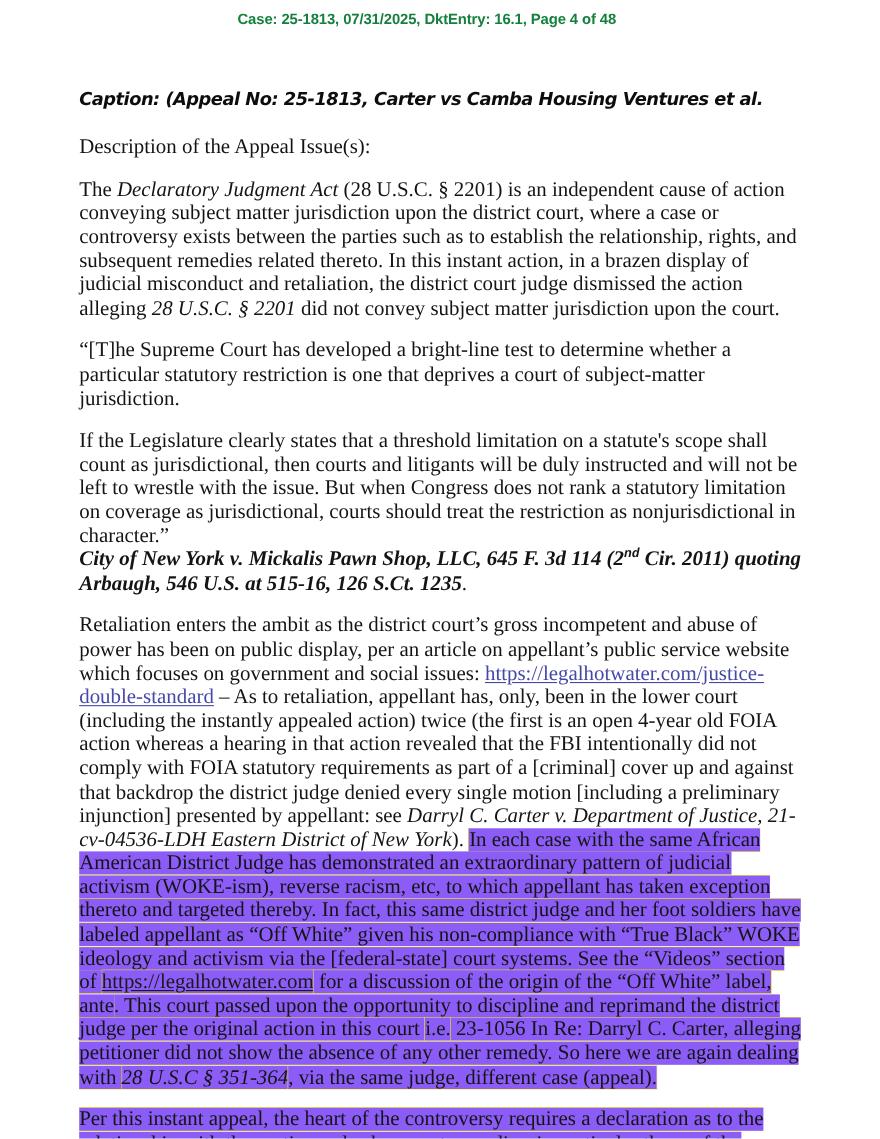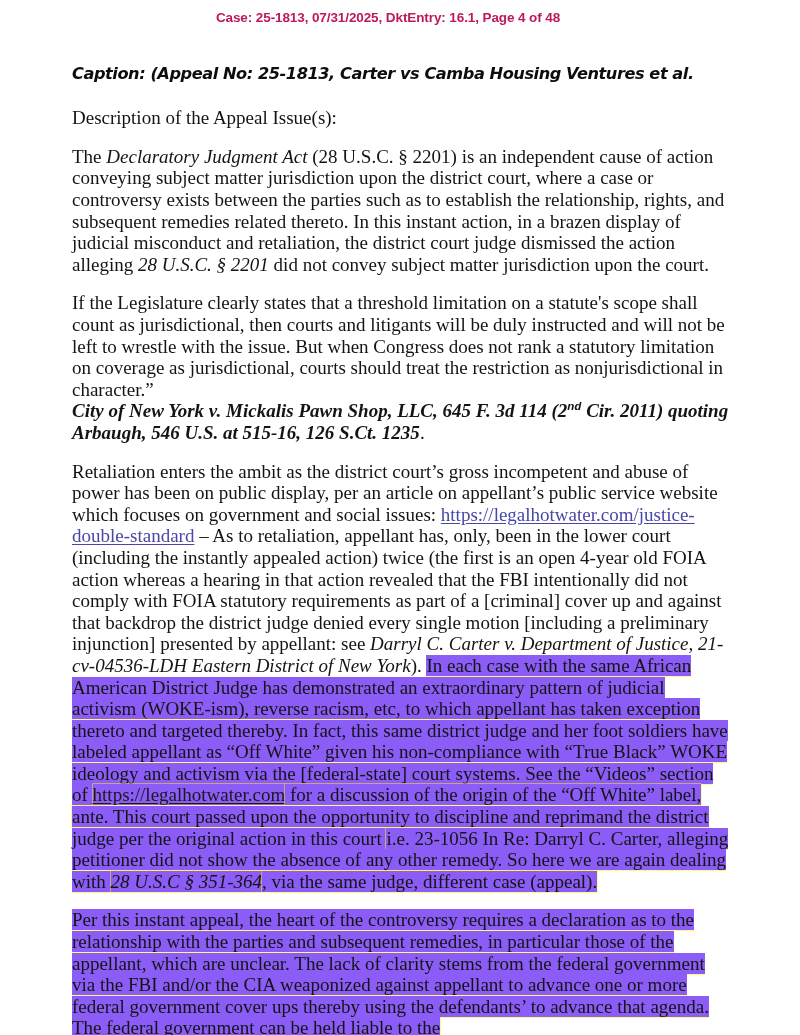--- a/index.html
+++ b/index.html
@@ -30,40 +30,40 @@
   .doc-header {
     position: absolute;
     top: 10px;
     left: 0;
     width: 776px;
     text-align: center;
     font-family: "Liberation Sans", "DejaVu Sans", sans-serif;
     font-size: 13.5px;
     font-weight: 700;
     letter-spacing: -0.1px;
-    color: #be185d;
+    color: #15803d;
     white-space: nowrap;
   }
 
   
   .content {
     position: absolute;
     top: 64px;
     left: 72px;
     width: 658px;
   }
 
   .caption-heading {
     font-family: "DejaVu Sans", "Liberation Sans", sans-serif;
     font-style: italic;
     font-weight: 700;
     font-size: 16.2px;
     letter-spacing: -0.45px;
     color: #0d0d0d;
-    margin: 0 0 23px 0;
+    margin: 16px 0 23px 0;
     line-height: 1.25;
     white-space: nowrap;
   }
 
   p.para {
     margin: 0 0 17px 0;
     font-size: 19px;
     line-height: 21.6px;
     text-align: left;
     color: #141414;
@@ -109,20 +109,21 @@
   <div class="doc-header">Case: 25-1813, 07/31/2025, DktEntry: 16.1, Page 4 of 48</div>
 
   <div class="content">
 
     <h1 class="caption-heading">Caption: (Appeal No: 25-1813, Carter vs Camba Housing Ventures et al.</h1>
 
     <p class="para"><span>Description of the Appeal Issue(s):</span></p>
 
     <p class="para"><span>The </span><span class="bi">Declaratory Judgment Act</span><span> (28 U.S.C. § 2201) is an independent cause of action conveying subject matter jurisdiction upon the district court, where a case or controversy exists between the parties such as to establish the relationship, rights, and subsequent remedies related thereto. In this instant action, in a brazen display of judicial misconduct and retaliation, the district court judge dismissed the action alleging </span><span class="bi">28 U.S.C. § 2201</span><span> did not convey subject matter jurisdiction upon the court.</span></p>
 
+    <p class="para"><span>“[T]he Supreme Court has developed a bright-line test to determine whether a particular statutory restriction is one that deprives a court of subject-matter jurisdiction.</span></p>
 
     <p class="para"><span>If the Legislature clearly states that a threshold limitation on a statute's scope shall count as jurisdictional, then courts and litigants will be duly instructed and will not be left to wrestle with the issue. But when Congress does not rank a statutory limitation on coverage as jurisdictional, courts should treat the restriction as nonjurisdictional in character.”</span><br><span class="cite-block"><span>City of New York v. Mickalis Pawn Shop, LLC, 645 F. 3d 114 (2</span><sup>nd</sup><span> Cir. 2011) quoting Arbaugh, 546 U.S. at 515-16, 126 S.Ct. 1235</span></span><span>.</span></p>
 
     <p class="para"><span>Retaliation enters the ambit as the district court’s gross incompetent and abuse of power has been on public display, per an article on appellant’s public service website which focuses on government and social issues: </span><a class="link" href="#">https://legalhotwater.com/justice-double-standard</a><span> – As to retaliation, appellant has, only, been in the lower court (including the instantly appealed action) twice (the first is an open 4-year old FOIA action whereas a hearing in that action revealed that the FBI intentionally did not comply with FOIA statutory requirements as part of a [criminal] cover up and against that backdrop the district judge denied every single motion [including a preliminary injunction] presented by appellant: see </span><span class="bi">Darryl C. Carter v. Department of Justice, 21-cv-04536-LDH Eastern District of New York</span><span>). </span><span class="hl">In each case with the same African American District Judge has demonstrated an extraordinary pattern of judicial activism (WOKE-ism), reverse racism, etc, to which appellant has taken exception thereto and targeted thereby. In fact, this same district judge and her foot soldiers have labeled appellant as “Off White” given his non-compliance with “True Black” WOKE ideology and activism via the [federal-state] court systems. See the “Videos” section of </span><a class="link plainlink hl" href="#">https://legalhotwater.com</a><span class="hl"> for a discussion of the origin of the “Off White” label, </span><span class="hl i">ante</span><span class="hl">. This court passed upon the opportunity to discipline and reprimand the district judge per the original action in this court </span><span class="hl i">i.e.</span><span class="hl"> 23-1056 In Re: Darryl C. Carter, alleging petitioner did not show the absence of any other remedy. So here we are again dealing with </span><span class="hl bi">28 U.S.C § 351-364</span><span class="hl">, via the same judge, different case (appeal).</span></p>
 
     <p class="para last"><span class="hl">Per this instant appeal, the heart of the controversy requires a declaration as to the relationship with the parties and subsequent remedies, in particular those of the appellant, which are unclear. The lack of clarity stems from the federal government via the FBI and/or the CIA weaponized against appellant to advance one or more federal government cover ups thereby using the defendants’ to advance that agenda. The federal government can be held liable to the</span></p>
 
   </div>
 </div>
 

